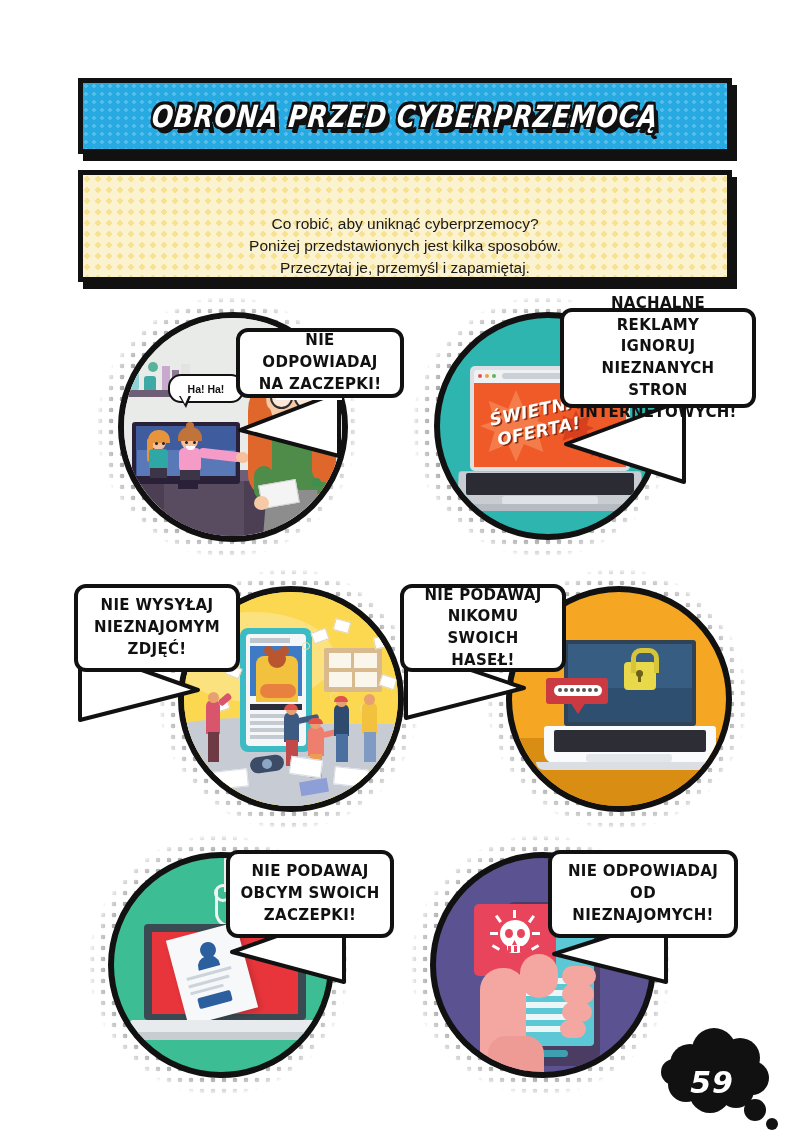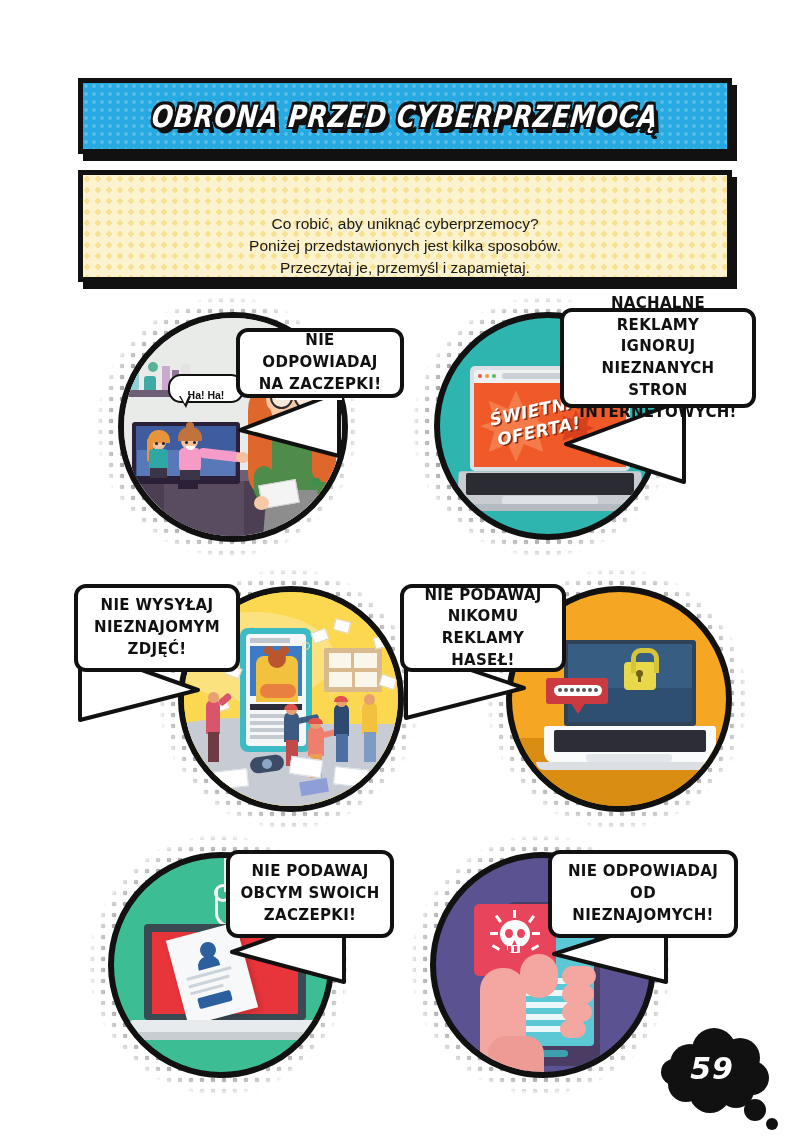--- a/index.html
+++ b/index.html
@@ -170,21 +170,21 @@
         <div class="sc rnd" style="left:62px;top:104px;width:8px;height:7px;background:#C0733A;"></div>
         <div class="sc" style="left:55px;top:130px;width:22px;height:24px;background:#F59BC8;border-radius:5px;"></div>
         <div class="sc" style="left:56px;top:152px;width:20px;height:10px;background:#3C3447;"></div>
         <div class="sc" style="left:61px;top:123px;width:3px;height:3px;background:#222;border-radius:50%;"></div>
         <div class="sc" style="left:69px;top:123px;width:3px;height:3px;background:#222;border-radius:50%;"></div>
         <div class="sc" style="left:62px;top:128px;width:9px;height:4px;background:#fff;border-radius:0 0 5px 5px;"></div>
 
         <div class="sc" style="left:74px;top:132px;width:44px;height:10px;background:#F59BC8;border-radius:5px;transform:rotate(7deg);"></div>
         <div class="sc rnd" style="left:112px;top:134px;width:13px;height:11px;background:#F4C09E;transform:rotate(7deg);"></div>
 
-        <div class="sc" style="left:44px;top:56px;width:72px;height:25px;background:#fff;border:2px solid #111;border-radius:13px;display:flex;align-items:flex-end;justify-content:center;">
+        <div class="sc" style="left:44px;top:56px;width:72px;height:25px;background:#fff;border:2px solid #111;border-radius:13px;display:flex;align-items:center;justify-content:center;">
           <span style="font-family:'Liberation Sans',sans-serif;font-weight:bold;font-size:10.5px;color:#111;">Ha! Ha!</span>
         </div>
         <div class="sc" style="left:55px;top:78px;width:0;height:0;border-left:7px solid transparent;border-right:5px solid transparent;border-top:12px solid #111;"></div>
         <div class="sc" style="left:56px;top:77px;width:0;height:0;border-left:5px solid transparent;border-right:4px solid transparent;border-top:9px solid #fff;"></div>
 
         <div class="sc" style="left:126px;top:136px;width:15px;height:22px;background:#EDE7DE;border-radius:2px 2px 4px 4px;"></div>
         <div class="sc" style="left:125px;top:133px;width:17px;height:6px;background:#C5BEB4;border-radius:2px;"></div>
         <div class="sc" style="left:126px;top:143px;width:15px;height:6px;background:#55B8A8;"></div>
 
         <div class="sc" style="left:124px;top:50px;width:86px;height:130px;background:#E0672C;border-radius:44px 44px 24px 24px;"></div>
@@ -393,21 +393,21 @@
     </div>
     <div class="tail" style="left:400px;top:648px;">
       <svg width="130" height="78" viewBox="0 0 130 78">
         <path d="M6 0 L6 70 L124 40 Z" fill="#fff" stroke="#111" stroke-width="4" stroke-linejoin="round"></path>
         <rect x="0" y="0" width="80" height="8" fill="#fff"></rect>
       </svg>
     </div>
     <div class="bubble" style="left:400px;top:584px;width:166px;height:88px;">
       <div class="btxt">
         <div>NIE PODAWAJ</div>
-        <div>NIKOMU REKLAMY</div>
+        <div>NIKOMU SWOICH</div>
         <div>HASEŁ!</div>
       </div>
     </div>
   </div>
 
   <div class="panel">
     <div class="halftone" style="left:88px;top:834px;width:262px;height:262px;"></div>
     <div class="circle" style="left:108px;top:852px;width:226px;height:226px;background:#3DBD93;">
       <div class="scene">
 
@@ -513,16 +513,16 @@
         <circle cx="92" cy="50" r="17"></circle>
         <circle cx="26" cy="56" r="18"></circle>
         <circle cx="50" cy="64" r="21"></circle>
         <circle cx="76" cy="62" r="18"></circle>
         <circle cx="14" cy="44" r="13"></circle>
         <rect x="20" y="28" width="70" height="38" rx="10"></rect>
         <circle cx="95" cy="82" r="11"></circle>
         <circle cx="112" cy="96" r="6"></circle>
       </g>
     </svg>
-    <div class="pagenum" style="left:0;top:4px;width:104px;height:72px;">59</div>
+    <div class="pagenum" style="left:0;top:18px;width:104px;height:72px;">59</div>
   </div>
 
 </div>
 
 </body></html>

